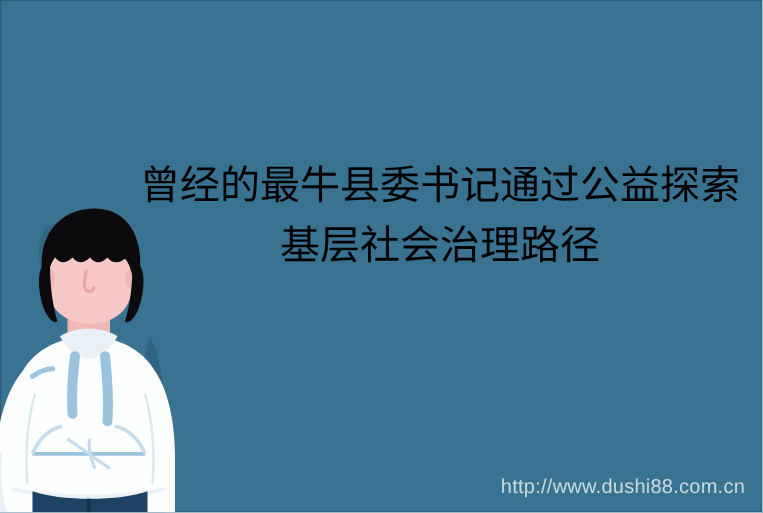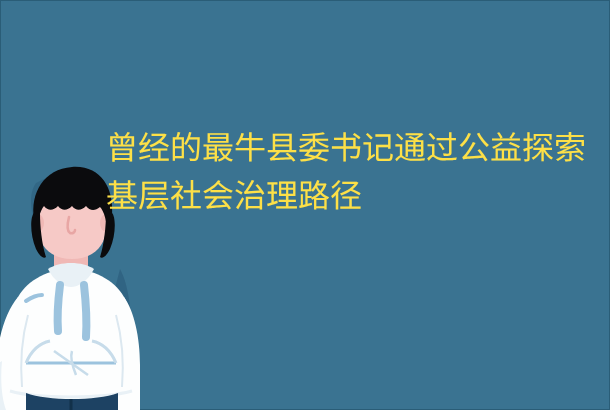--- a/index.html
+++ b/index.html
@@ -27,27 +27,28 @@
   }
 
   
   .headline {
     position: absolute;
     left: 106px;
     top: 124px;
     width: 492px;
     margin: 0;
     padding: 0;
-    color: #fde047;
+    color: #000000;
     font-size: 32px;
     line-height: 48px;
     font-weight: 400;
     letter-spacing: 0px;
     white-space: pre-wrap;
     z-index: 4;
+    text-align: center;
   }
 
   
   .watermark {
     position: absolute;
     right: 14px;
     bottom: 10px;
     color: rgba(236, 242, 245, 0.80);
     font-size: 16px;
     line-height: 20px;
@@ -148,14 +149,15 @@
         <path d="M18 226 C46 234 110 234 140 226" fill="none" stroke="#e9f1f6" stroke-width="3"></path>
 
         <path d="M34 228 C56 236 104 236 126 228 L126 245 L34 245 Z" fill="#1d4263"></path>
         <path d="M79 234 L79 245" fill="none" stroke="#12314a" stroke-width="3"></path>
       </g>
     </svg>
   </div>
 
   <h1 class="headline">曾经的最牛县委书记通过公益探索基层社会治理路径</h1>
 
+  <div class="watermark">http://www.dushi88.com.cn</div>
 
 </div>
 
 </body></html>

